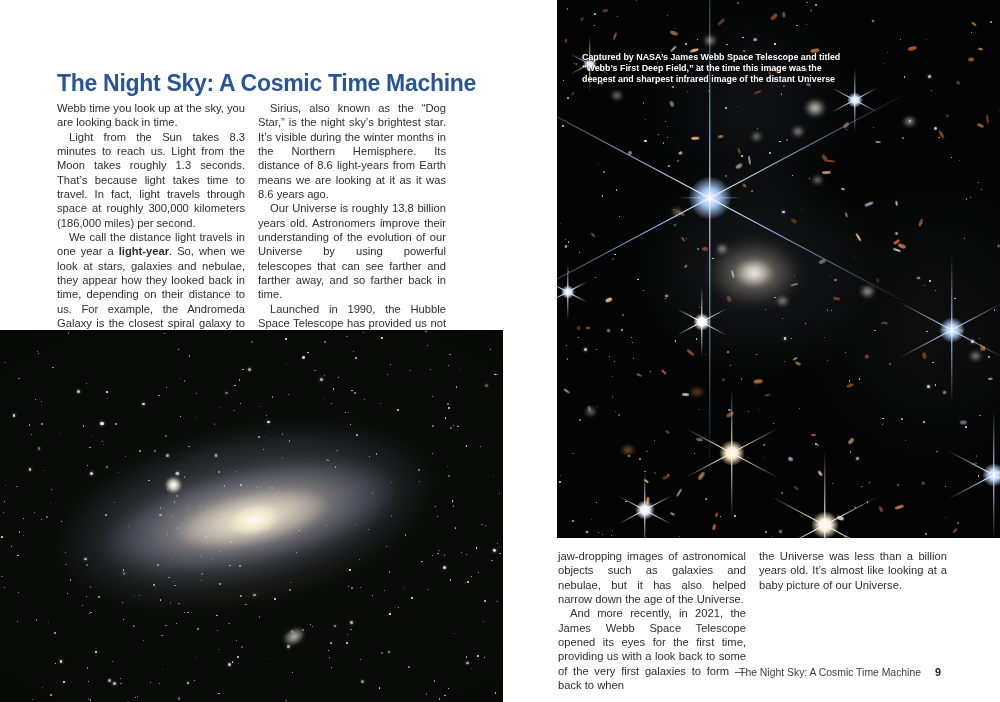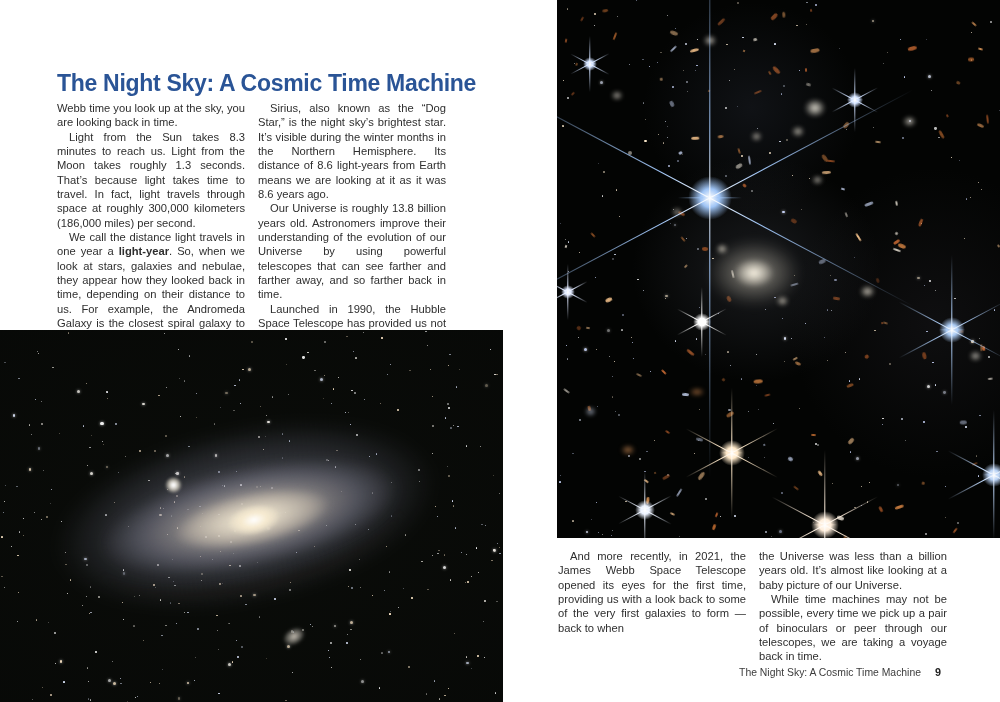--- a/index.html
+++ b/index.html
@@ -953,29 +953,34 @@
           <span class="ray" style="width: 1.4px; height: 12px; transform: translate(-50%, -50%) rotate(90deg); background: linear-gradient(rgba(0, 0, 0, 0), rgb(207, 224, 255) 38%, rgb(255, 255, 255) 50%, rgb(207, 224, 255) 62%, rgba(0, 0, 0, 0));"></span>
         </div>
         <div class="sp" style="left: 88px; top: 510px;">
           <span class="glow" style="width: 20px; height: 20px; background: radial-gradient(circle, rgb(255, 255, 255) 0%, rgb(234, 241, 255) 30%, rgba(0, 0, 0, 0) 70%);"></span>
           <span class="ray" style="width: 1.4px; height: 78px; transform: translate(-50%, -50%) rotate(0deg); background: linear-gradient(rgba(0, 0, 0, 0), rgb(234, 241, 255) 38%, rgb(255, 255, 255) 50%, rgb(234, 241, 255) 62%, rgba(0, 0, 0, 0));"></span>
           <span class="ray" style="width: 1.4px; height: 60px; transform: translate(-50%, -50%) rotate(62deg); background: linear-gradient(rgba(0, 0, 0, 0), rgb(234, 241, 255) 38%, rgb(255, 255, 255) 50%, rgb(234, 241, 255) 62%, rgba(0, 0, 0, 0));"></span>
           <span class="ray" style="width: 1.4px; height: 60px; transform: translate(-50%, -50%) rotate(-62deg); background: linear-gradient(rgba(0, 0, 0, 0), rgb(234, 241, 255) 38%, rgb(255, 255, 255) 50%, rgb(234, 241, 255) 62%, rgba(0, 0, 0, 0));"></span>
           <span class="ray" style="width: 1.4px; height: 14px; transform: translate(-50%, -50%) rotate(90deg); background: linear-gradient(rgba(0, 0, 0, 0), rgb(234, 241, 255) 38%, rgb(255, 255, 255) 50%, rgb(234, 241, 255) 62%, rgba(0, 0, 0, 0));"></span>
         </div>
       </div>
+    <figcaption class="cap-jwst">
+      <div>Captured by NASA’s James Webb Space Telescope and titled</div>
+      <div>“Webb’s First Deep Field,” at the time this image was the</div>
+      <div>deepest and sharpest infrared image of the distant Universe</div>
+    </figcaption>
   </figure>
 
   <div class="cols cols-right">
     <div class="col">
+      <p>jaw-dropping images of astronomical objects such as galaxies and nebulae, but it has also helped narrow down the age of the Universe.</p>
       <p class="ind">And more recently, in 2021, the James Webb Space Telescope opened its eyes for the first time, providing us with a look back to some of the very first galaxies to form — back to when</p>
     </div>
     <div class="col">
       <p>the Universe was less than a billion years old. It’s almost like looking at a baby picture of our Universe.</p>
-      <p class="ind">While time machines may not be possible, every time we pick up a pair of binoculars or peer through our telescopes, we are taking a voyage back in time.</p>
     </div>
   </div>
 
   <div class="footer">
     <span>The Night Sky: A Cosmic Time Machine</span>
     <span class="pageno">9</span>
   </div>
 
 </div>
 

